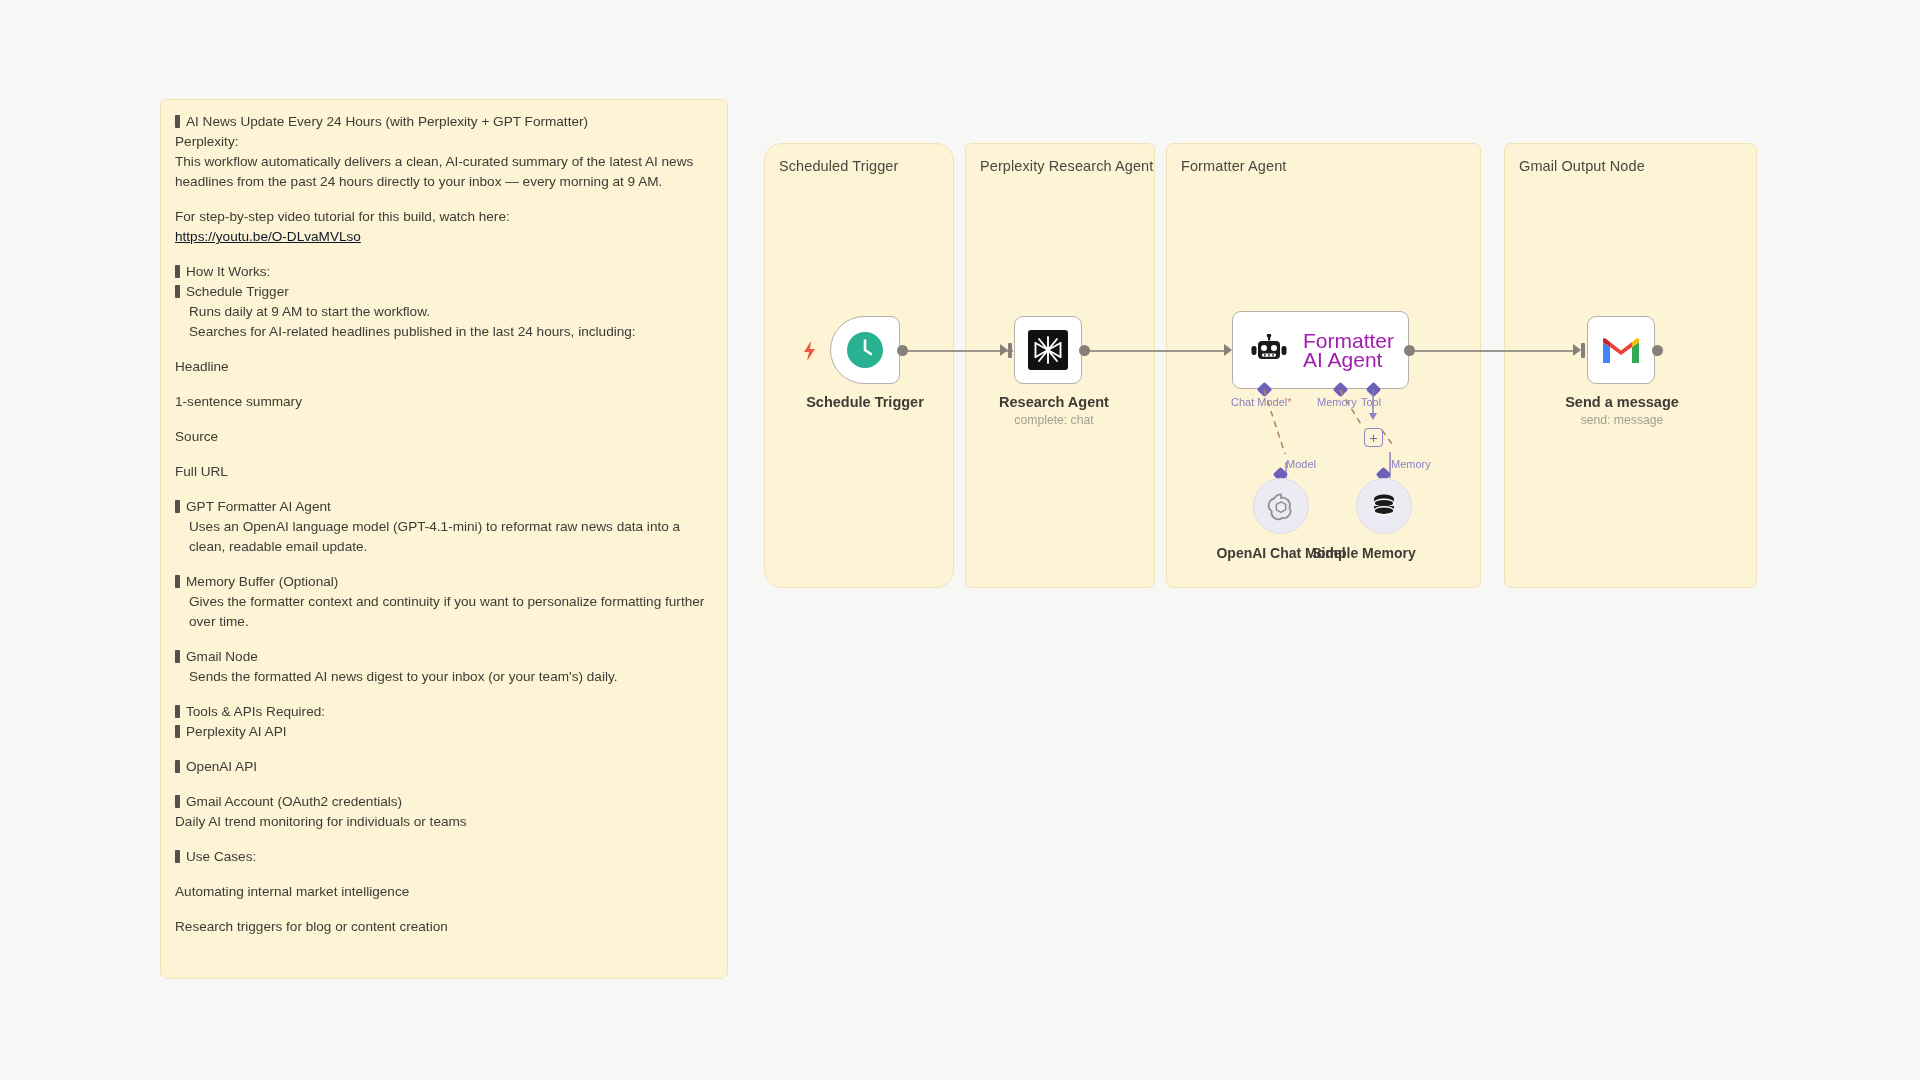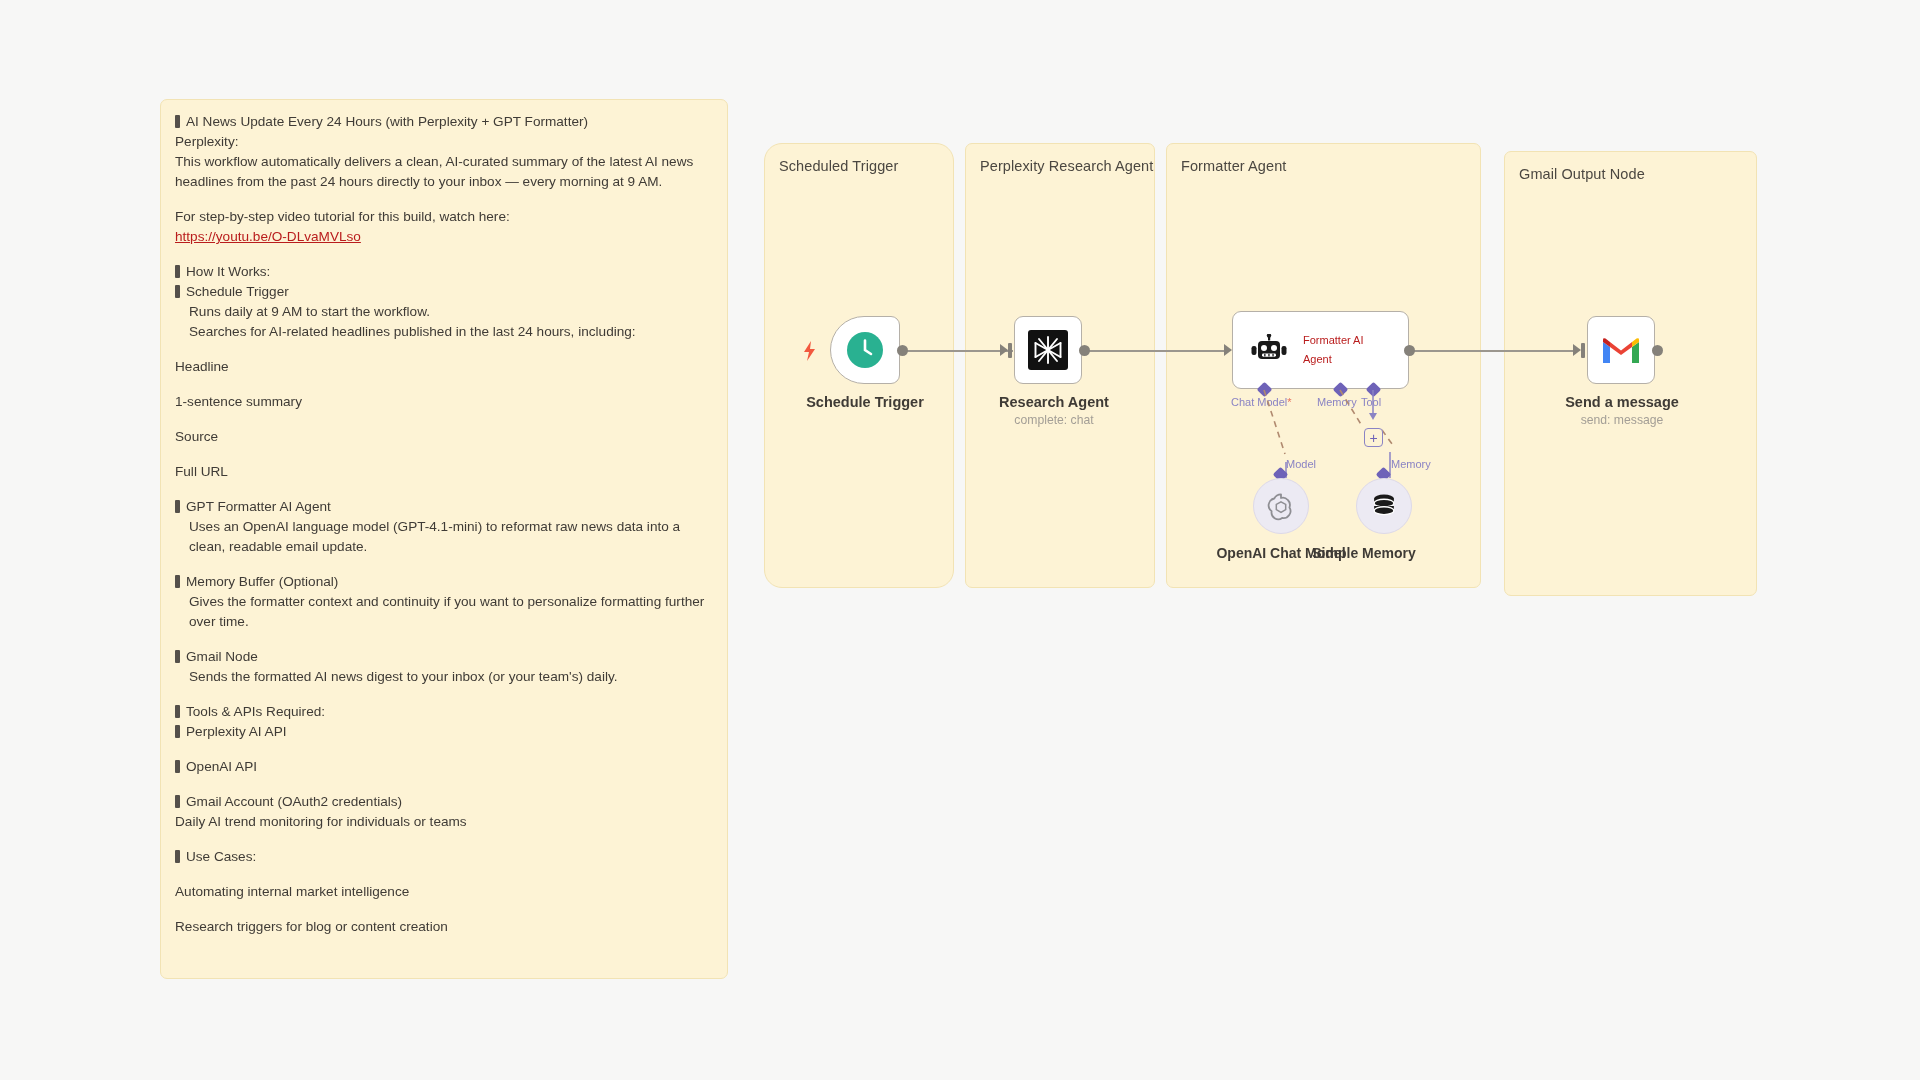--- a/index.html
+++ b/index.html
@@ -31,21 +31,21 @@
 
   
   .nl { font-size: 13.6px; line-height: 20px; color: #3f3b36; white-space: pre-wrap; }
   .nl.gap { margin-top: 15px; }
   .nl.tight { margin-top: 0; }
   .bullet {
     display: inline-block; width: 5px; height: 13px;
     background: #55504a; vertical-align: -2px; margin-right: 6px;
     border-radius: 1px;
   }
-  .lnk { color: #b91c1c; font-size: 13.6px; line-height: 20px; }
+  .lnk { color: #0f172a; font-size: 13.6px; line-height: 20px; }
   .indent { padding-left: 14px; }
 
   
   .node {
     position: absolute; background: #ffffff;
     border: 1.6px solid #b5b0a8; border-radius: 9px;
     display: flex; align-items: center; justify-content: center;
   }
   .node.trigger { border-radius: 34px 9px 9px 34px; }
   .node-label {
@@ -148,21 +148,21 @@
 
   <div class="sticky group-note" style="left:764px; top:143px; width:190px; height:445px;border-radius:18px;">
     <div class="group-title">Scheduled Trigger</div>
   </div>
   <div class="sticky group-note" style="left:965px; top:143px; width:190px; height:445px;">
     <div class="group-title">Perplexity Research Agent</div>
   </div>
   <div class="sticky group-note" style="left:1166px; top:143px; width:315px; height:445px;">
     <div class="group-title">Formatter Agent</div>
   </div>
-  <div class="sticky group-note" style="left:1504px; top:151px; width:253px; height:445px;">
+  <div class="sticky group-note" style="left:1504px; top:143px; width:253px; height:445px;">
     <div class="group-title">Gmail Output Node</div>
   </div>
 
   <div class="wire" style="left:903px; top:350px; width:110px;"></div>
   <div class="wire" style="left:1086px; top:350px; width:140px;"></div>
   <div class="wire" style="left:1402px; top:350px; width:172px;"></div>
 
   <div class="node trigger" style="left:830px; top:316px; width:70px; height:68px;">
     <svg width="38" height="38" viewBox="0 0 38 38">
       <circle cx="19" cy="19" r="18" fill="#29b191"></circle>
@@ -204,21 +204,21 @@
       <rect x="30.5" y="12" width="5" height="9" rx="2.2" fill="#1a1a1a"></rect>
       <rect x="17" y="0.5" width="2.2" height="6" fill="#1a1a1a"></rect>
       <circle cx="18" cy="1.6" r="2.2" fill="#1a1a1a"></circle>
       <circle cx="13" cy="14" r="3" fill="#ffffff"></circle>
       <circle cx="23" cy="14" r="3" fill="#ffffff"></circle>
       <rect x="11" y="19.5" width="14" height="3.2" rx="1.4" fill="#ffffff"></rect>
       <rect x="13.2" y="19.8" width="1.3" height="2.6" fill="#1a1a1a"></rect>
       <rect x="17.3" y="19.8" width="1.3" height="2.6" fill="#1a1a1a"></rect>
       <rect x="21.4" y="19.8" width="1.3" height="2.6" fill="#1a1a1a"></rect>
     </svg>
-    <div style="font-size:11px; color:#b91c1c; line-height:19px; max-width:88px;">Formatter AI Agent</div>
+    <div style="font-size:21px; color:#a21caf; line-height:19px; max-width:88px;">Formatter AI Agent</div>
   </div>
   <div class="dot-out" style="left:1404px; top:345px;"></div>
 
   <div class="diamond" style="left:1259px; top:384px;"></div>
   <div class="diamond" style="left:1335px; top:384px;"></div>
   <div class="diamond" style="left:1368px; top:384px;"></div>
 
   <div class="conn-label" style="left:1231px; top:396px;"><span>Chat Model</span><span class="req">*</span></div>
   <div class="conn-label" style="left:1317px; top:396px;">Memory</div>
   <div class="conn-label" style="left:1361px; top:396px;">Tool</div>

